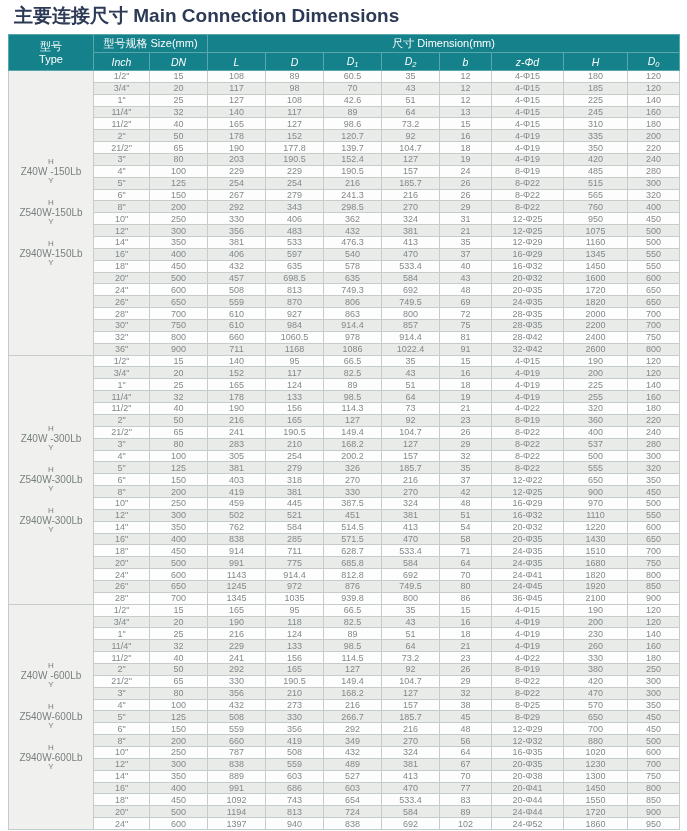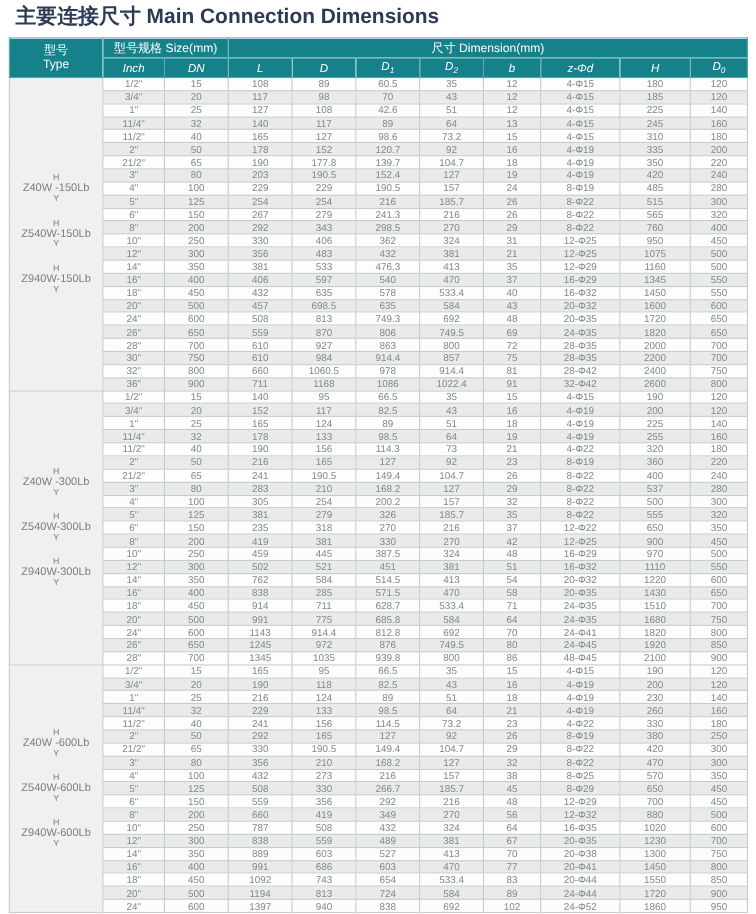--- a/index.html
+++ b/index.html
@@ -506,21 +506,21 @@
           <td>326</td>
           <td>185.7</td>
           <td>35</td>
           <td>8-Φ22</td>
           <td>555</td>
           <td>320</td>
         </tr>
         <tr>
           <td>6"</td>
           <td>150</td>
-          <td>235</td>
+          <td>403</td>
           <td>318</td>
           <td>270</td>
           <td>216</td>
           <td>37</td>
           <td>12-Φ22</td>
           <td>650</td>
           <td>350</td>
         </tr>
         <tr class="alt">
           <td>8"</td>
@@ -631,21 +631,21 @@
           <td>850</td>
         </tr>
         <tr>
           <td>28"</td>
           <td>700</td>
           <td>1345</td>
           <td>1035</td>
           <td>939.8</td>
           <td>800</td>
           <td>86</td>
-          <td>48-Φ45</td>
+          <td>36-Φ45</td>
           <td>2100</td>
           <td>900</td>
         </tr>
         <tr>
           <td class="type-cell" rowspan="19">
             <div class="model-stack">
               <div class="model">
                 <div class="mv">H</div>
                 <div class="mn">Z40W -600Lb</div>
                 <div class="mv">Y</div>

